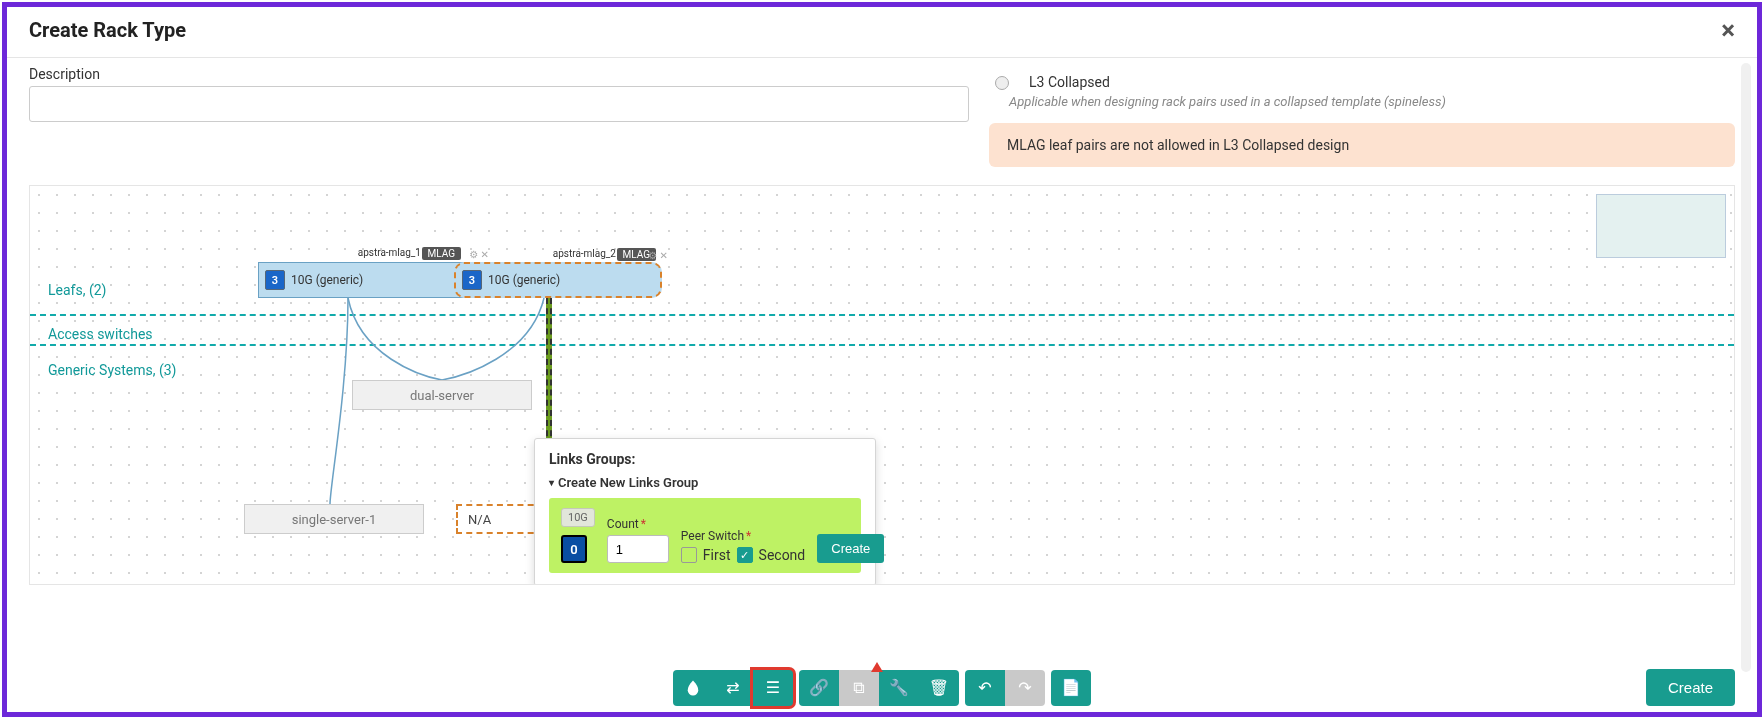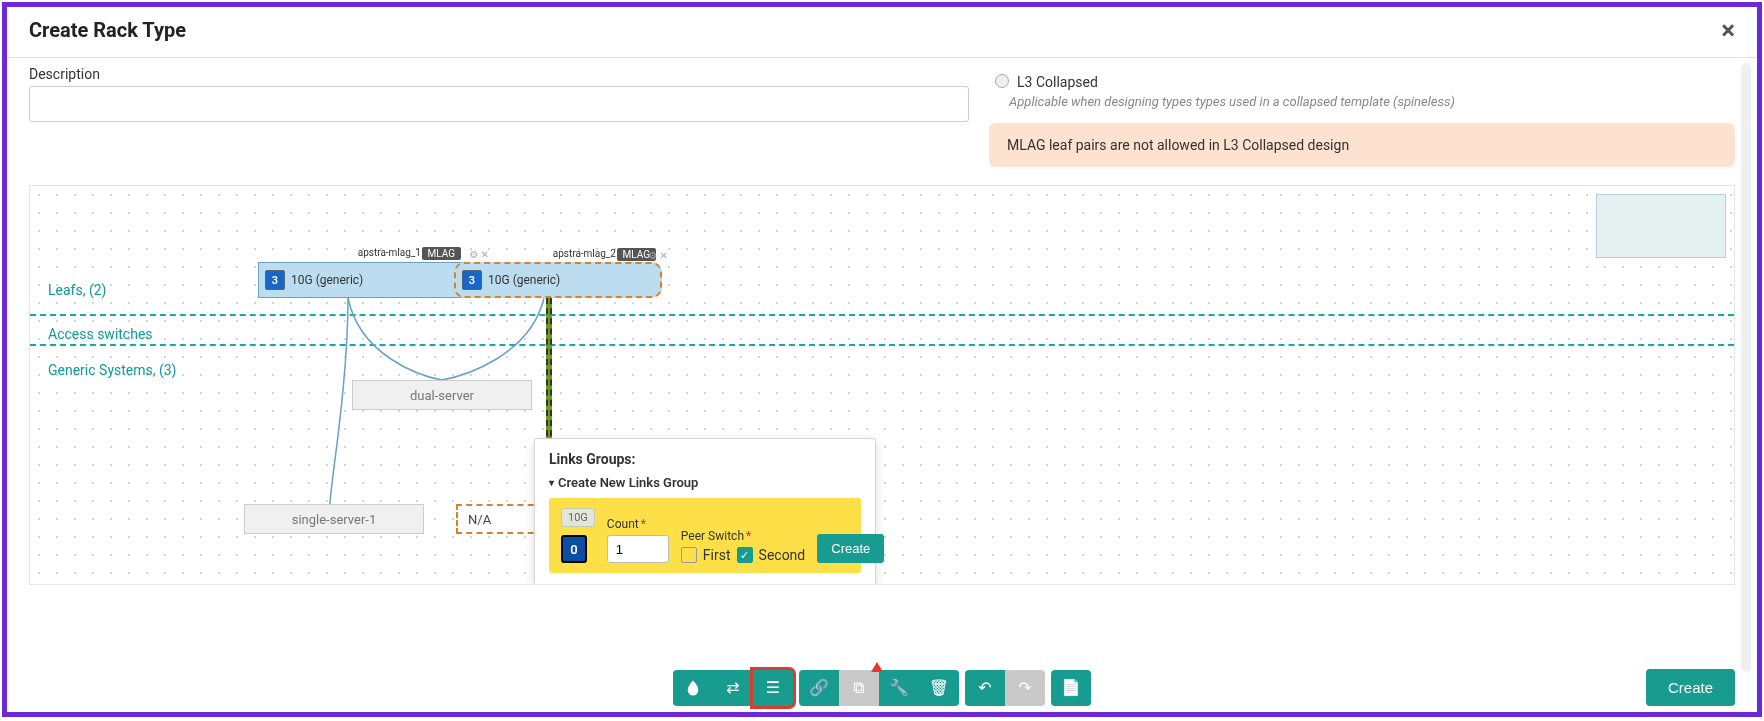--- a/index.html
+++ b/index.html
@@ -6,21 +6,21 @@
   body { font-family: -apple-system, BlinkMacSystemFont, "Segoe UI", Roboto, sans-serif; background: #fff; color: #333; font-size: 14px; }
   .modal-wrap { border: 5px solid #6d28d9; margin: 2px; min-height: 715px; position: relative; }
   .modal-header { display: flex; justify-content: space-between; align-items: center; padding: 10px 22px 14px; border-bottom: 1px solid #e5e5e5; }
   .modal-header h1 { font-size: 20px; font-weight: 700; color: #222; }
   .close-x { font-size: 26px; font-weight: 700; color: #555; cursor: pointer; line-height: 1; }
   .top-area { display: flex; gap: 20px; padding: 8px 22px 0; }
   .left-col { flex: 0 0 940px; }
   .right-col { flex: 1; padding-top: 8px; }
   .desc-label { font-size: 14px; color: #333; margin-bottom: 4px; }
   .desc-input { width: 100%; height: 36px; border: 1px solid #ccc; border-radius: 3px; padding: 6px 10px; }
-  .radio-row { display: flex; align-items: flex-start; gap: 8px; margin-left: 6px; }
+  .radio-row { display: flex; align-items: flex-end; gap: 20px; margin-left: 6px; }
   .radio-dot { width: 14px; height: 14px; border-radius: 50%; border: 1px solid #aaa; background: #eee; }
   .radio-label { color: #333; }
   .radio-help { color: #888; font-style: italic; font-size: 13px; margin: 4px 0 0 20px; }
   .warning-box { background: #fde2d0; border-radius: 6px; padding: 14px 18px; margin-top: 14px; color: #333; }
   .canvas-wrap { position: relative; margin: 18px 22px 0; border: 1px solid #e5e5e5; height: 400px; background: #fff; background-image: radial-gradient(#d4d4d4 1px, transparent 1px); background-size: 18px 18px; overflow: hidden; }
   .mini-map { position: absolute; top: 8px; right: 8px; width: 130px; height: 64px; background: #e4f1f0; border: 1px solid #bcd; }
   .mini-ctrl { position: absolute; right: -24px; top: 8px; display: flex; flex-direction: column; gap: 4px; }
   .mini-btn { width: 16px; height: 16px; font-size: 12px; color: #888; display:flex;align-items:center;justify-content:center;}
   .lane-label { position: absolute; left: 18px; color: #199; font-size: 14px; }
   .lane-leafs { top: 96px; }
@@ -51,21 +51,21 @@
   .green-link { position:absolute; left:516px; top:112px; width:6px; height:240px; background:#6a9b1f; border-left:2px dashed #333; border-right:2px dashed #333; }
 
   
   svg.lines { position:absolute; top:0; left:0; width:100%; height:100%; pointer-events:none; }
 
   
   .popup { position:absolute; top:252px; left:504px; width:342px; background:#fff; border:1px solid #d5d5d5; box-shadow:0 3px 10px rgba(0,0,0,.15); border-radius:3px; padding:12px 14px; z-index:10;}
   .popup h3{font-size:14px;font-weight:700;margin-bottom:8px;}
   .popup-sub{font-size:13px;font-weight:600;margin-bottom:8px;display:flex;align-items:center;gap:4px;}
   .popup-sub::before{content:"▾";font-size:10px;}
-  .popup-body{background:#fde047;border-radius:3px;padding:10px 12px;display:flex;align-items:flex-end;gap:12px;}
+  .popup-body{background:#bef264;border-radius:3px;padding:10px 12px;display:flex;align-items:flex-end;gap:12px;}
   .popup-flex{display:flex;flex-direction:column;gap:4px;}
   .fld-label{font-size:12px;color:#333;display:flex;gap:2px;}
   .req{color:#c33;}
   .btn-zero{width:26px;height:28px;background:#0a4ea3;color:#fff;border:2px solid #000;border-radius:3px;display:flex;align-items:center;justify-content:center;font-weight:600;font-size:13px;}
   .speed-chip{font-size:11px;background:#e2e6da;border:1px solid #c4c9b8;padding:2px 6px;border-radius:3px;color:#666;margin-bottom:4px;display:inline-block;}
   .cnt-input{width:62px;height:28px;border:1px solid #bbb;border-radius:3px;padding:0 8px;font-size:13px;}
   .chk-row{display:flex;align-items:center;gap:6px;}
   .chk{width:16px;height:16px;border:1px solid #999;border-radius:2px;display:inline-flex;align-items:center;justify-content:center;font-size:11px;color:#fff;}
   .chk.checked{background:#189c8f;border-color:#189c8f;}
   .btn-create-sm{background:#189c8f;color:#fff;border:none;border-radius:3px;padding:7px 14px;font-size:13px;cursor:pointer;}
@@ -99,21 +99,21 @@
   <div class="top-area">
     <div class="left-col">
       <div class="desc-label">Description</div>
       <input class="desc-input" value="" style="">
     </div>
     <div class="right-col">
       <div class="radio-row">
         <span class="radio-dot"></span>
         <span class="radio-label">L3 Collapsed</span>
       </div>
-      <div class="radio-help">Applicable when designing types types used in a collapsed template (spineless)</div>
+      <div class="radio-help">Applicable when designing rack pairs used in a collapsed template (spineless)</div>
       <div class="warning-box">MLAG leaf pairs are not allowed in L3 Collapsed design</div>
     </div>
   </div>
 
   <div class="canvas-wrap">
     <div class="mini-map">
       <div class="mini-ctrl">
         <span class="mini-btn">+</span>
         <span class="mini-btn">−</span>
         <span class="mini-btn">⟲</span>

